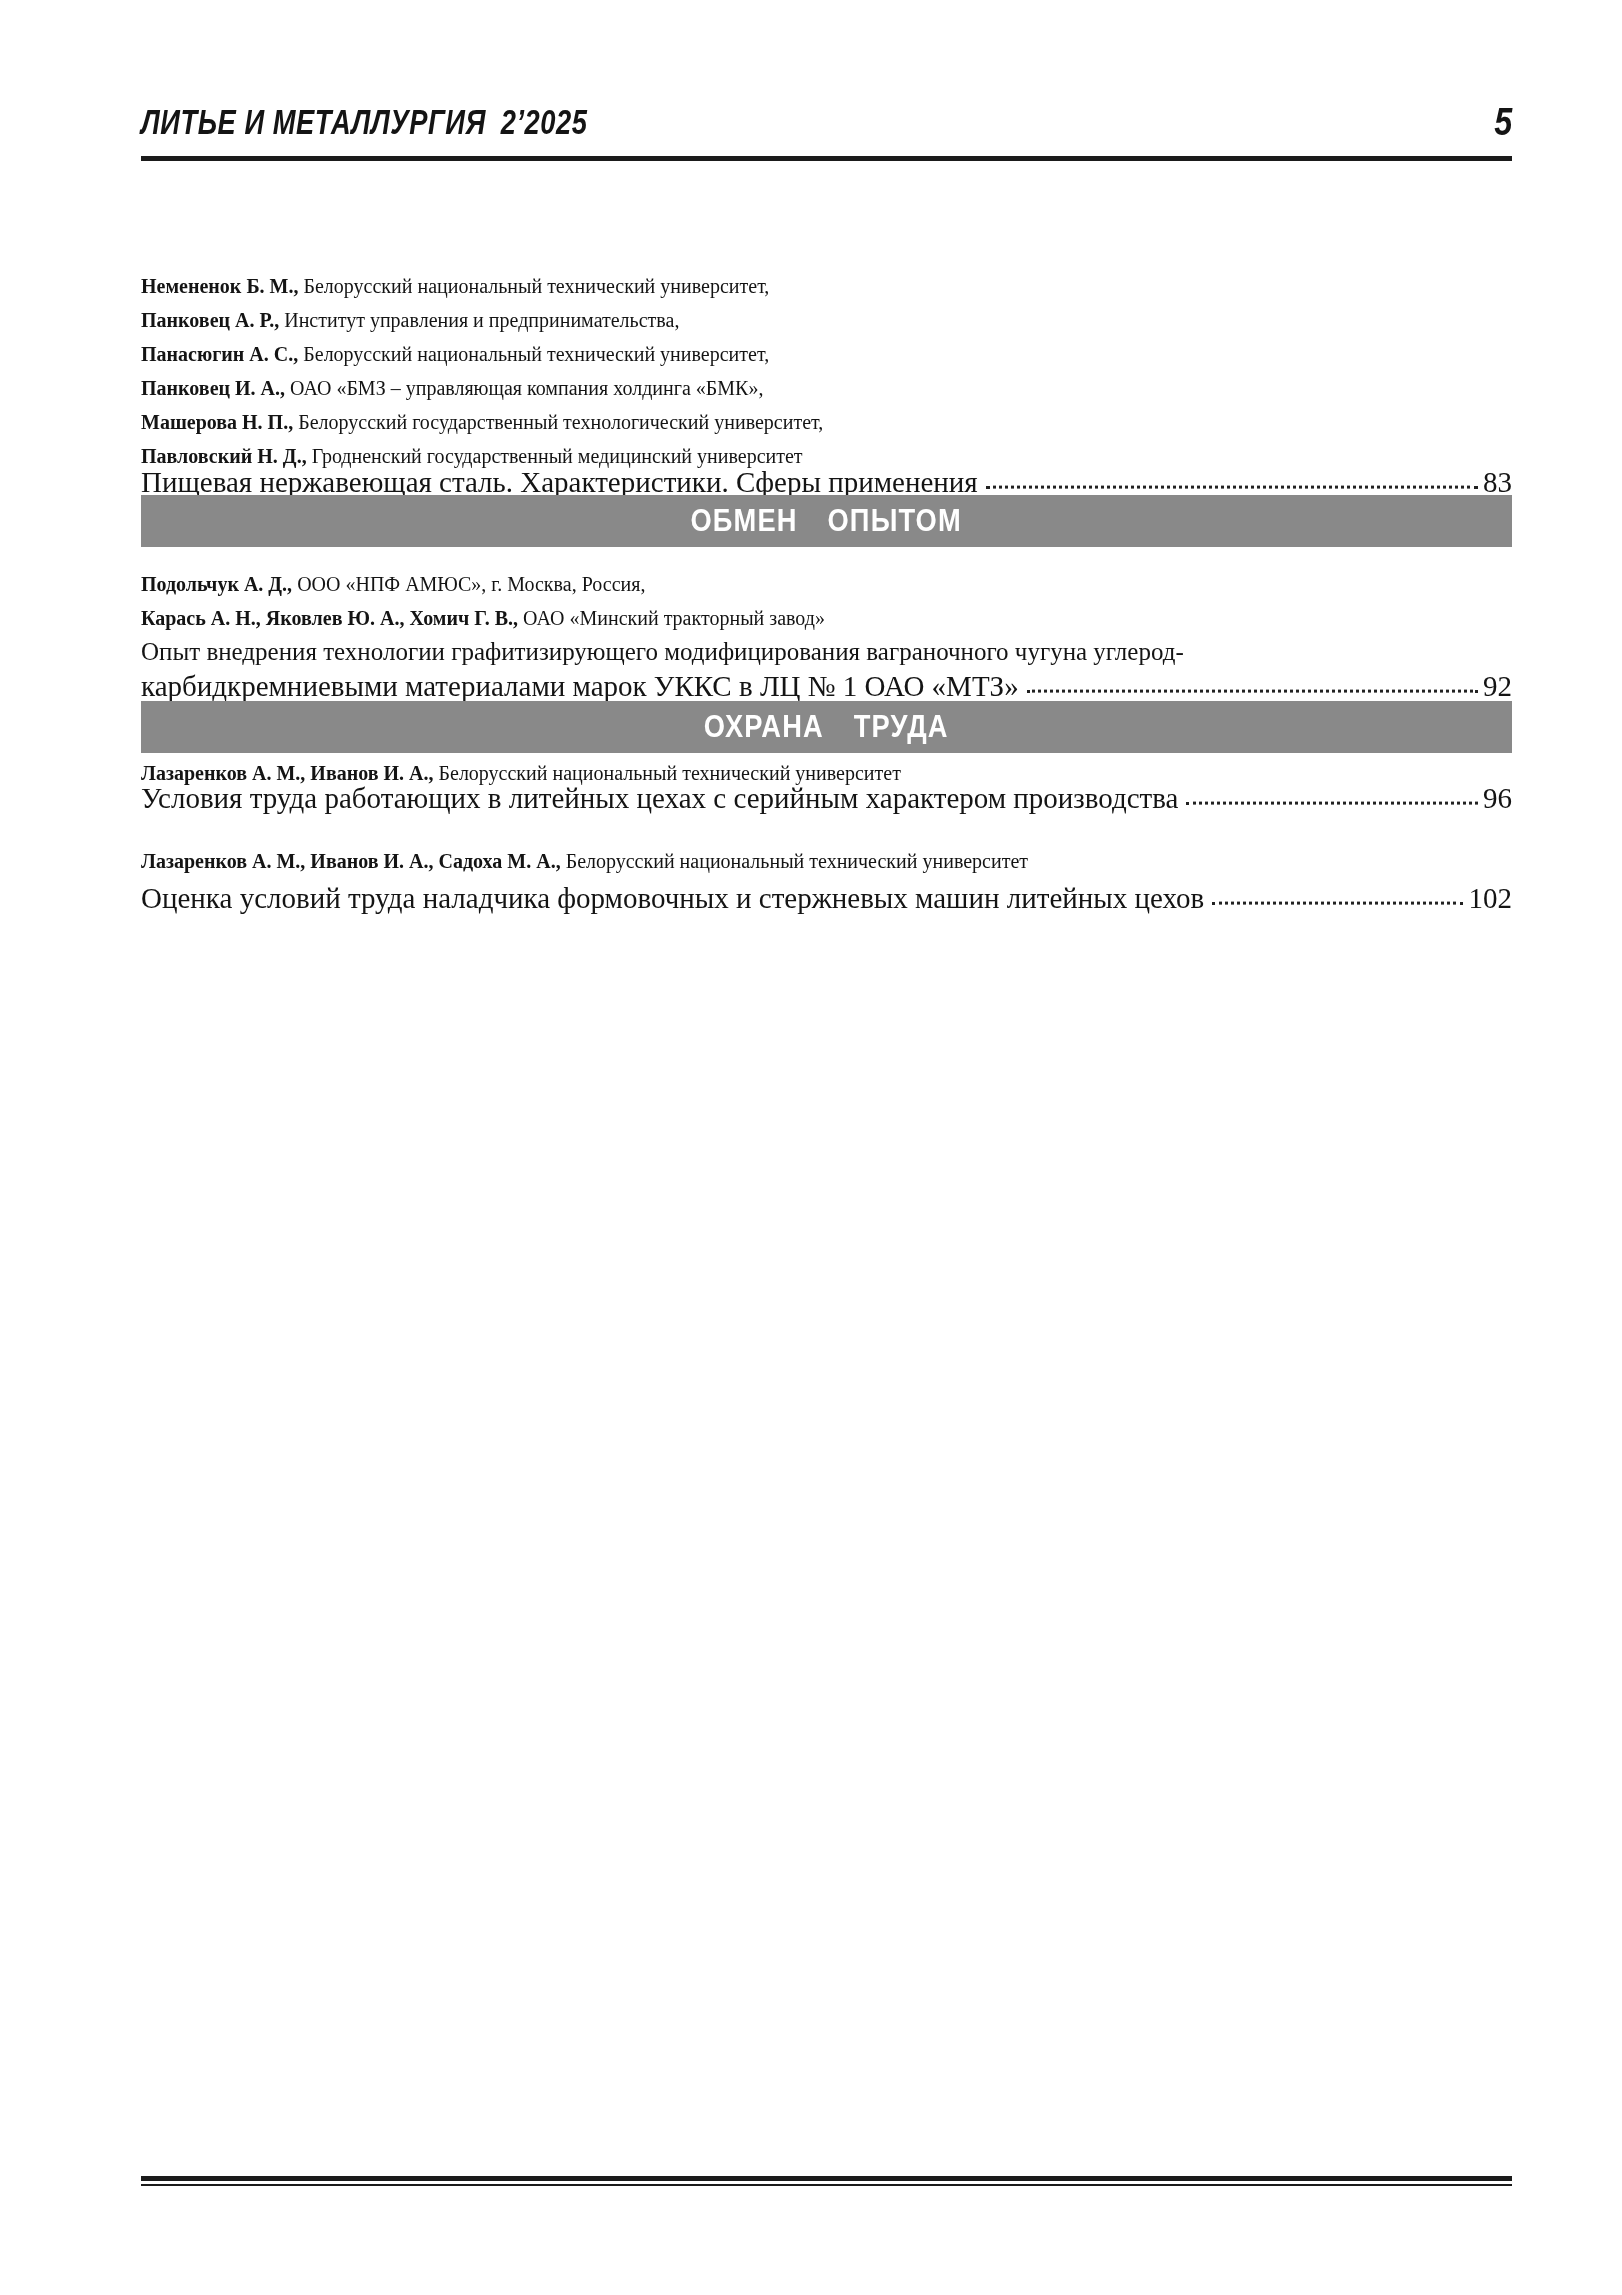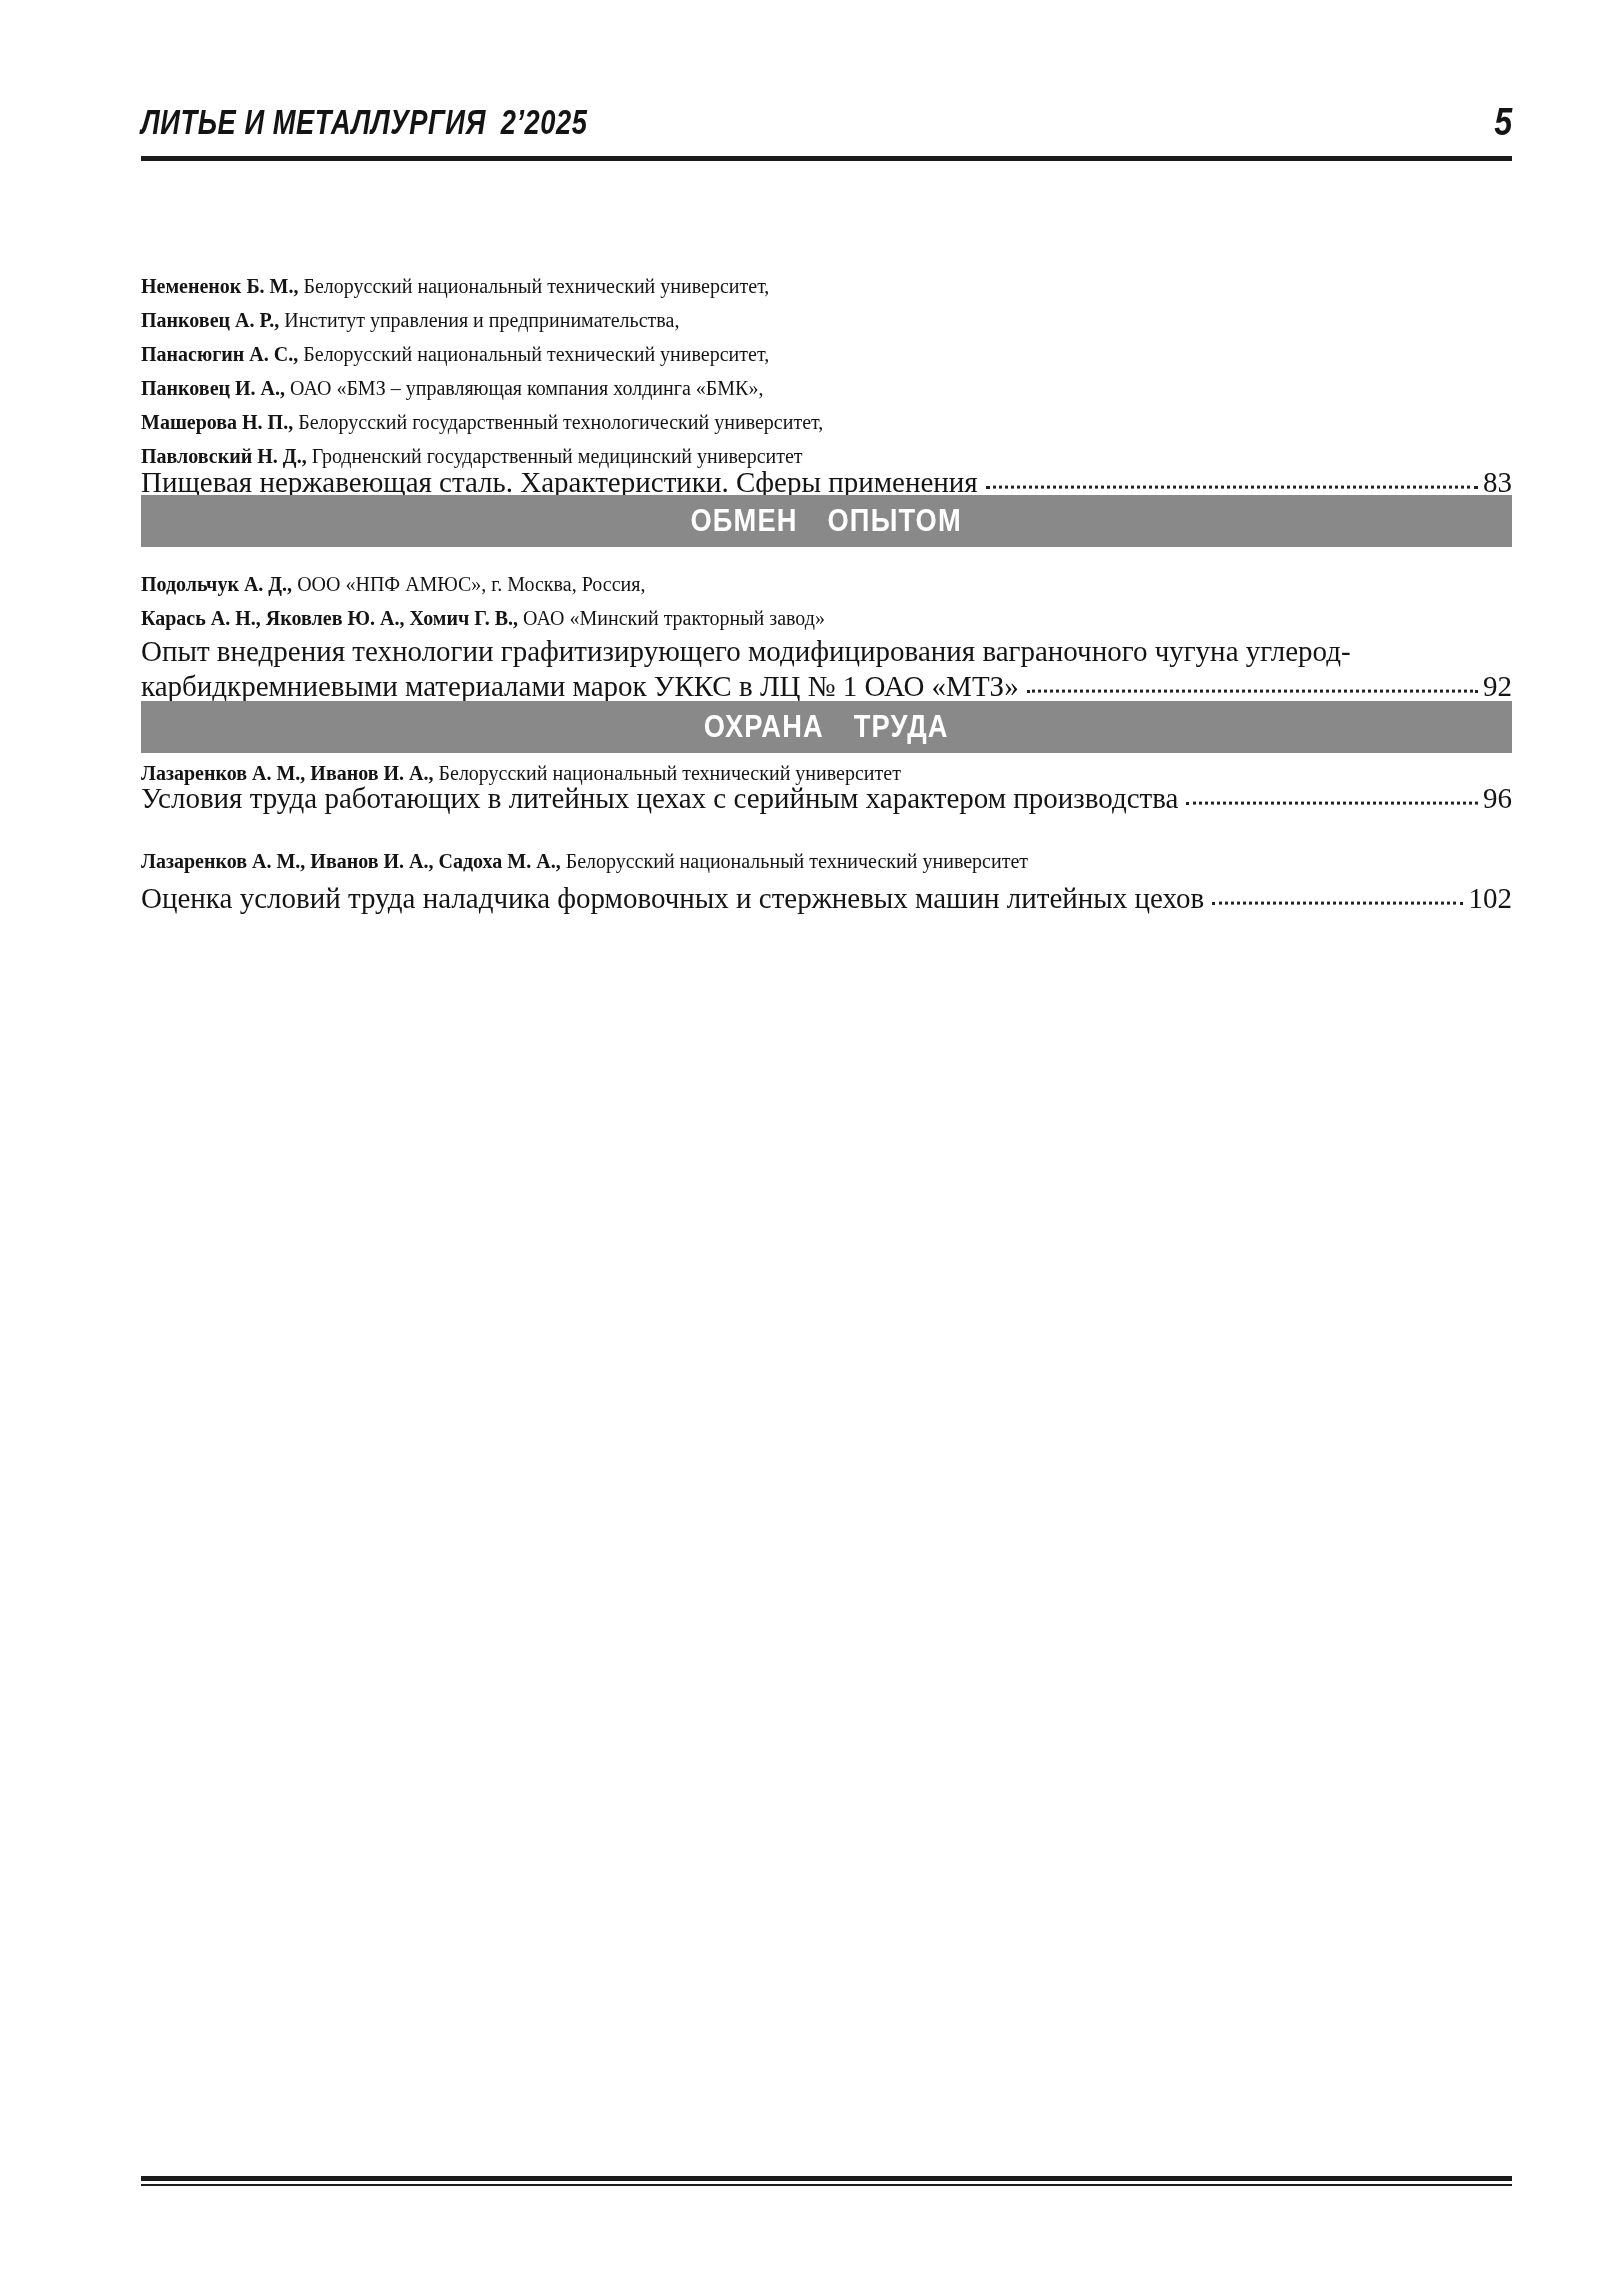--- a/index.html
+++ b/index.html
@@ -30,21 +30,21 @@
     font-size: 38px; line-height: 40px;
     transform: scaleX(0.85); transform-origin: right bottom;
     display: inline-block;
   }
   .header-rule { top: 156px; height: 4.7px; background: #1b1b1b; }
 
   
   .author-line { margin: 0; font-size: 20px; line-height: 34px; }
   .author-names { font-weight: bold; }
   .toc-row { display: flex; align-items: baseline; font-size: 29px; line-height: 35px; }
-  .toc-title-line { margin: 0; font-size: 29px; line-height: 35px; }
+  .toc-title-line { margin: 0; font-size: 25px; line-height: 35px; }
   .leader {
     flex: 1 1 auto; min-width: 27px; align-self: baseline;
     border-bottom: 3.4px dotted #222222;
     margin: 0 5.4px 0 8px;
     transform: translateY(-3.4px);
   }
   .pagenum { flex: 0 0 auto; text-align: right; }
 
   
   .band {

